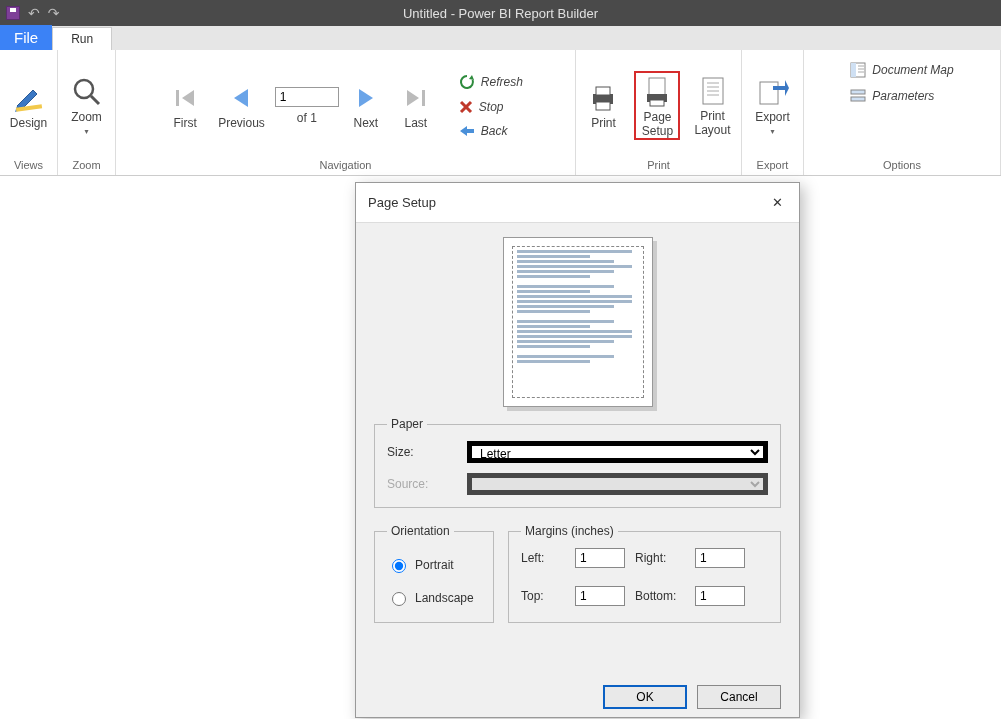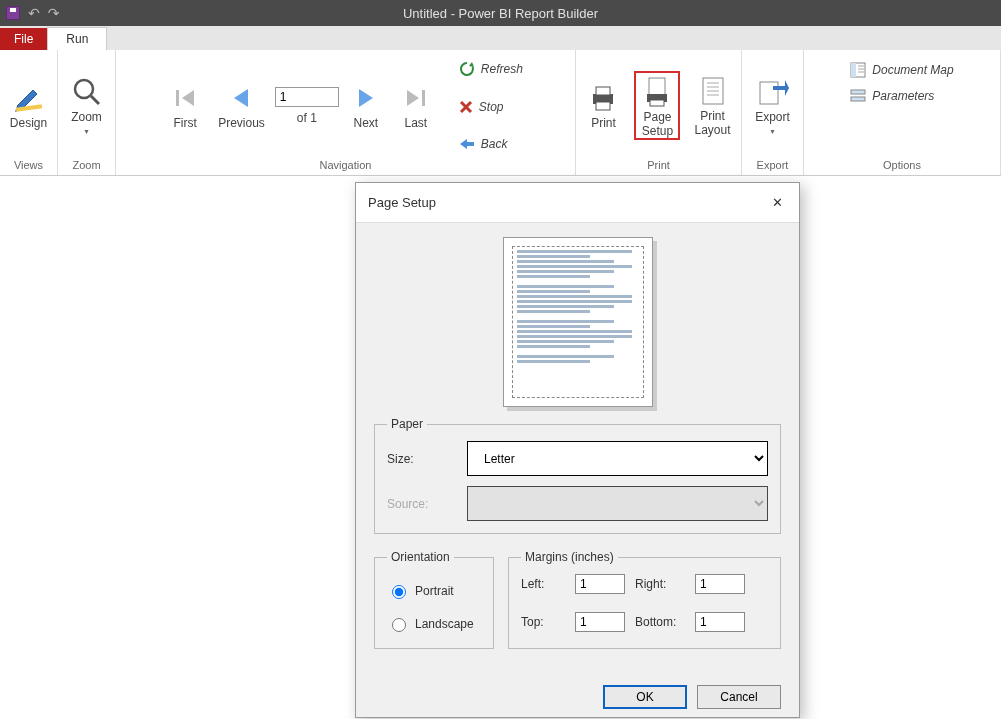--- a/index.html
+++ b/index.html
@@ -52,24 +52,24 @@
   }
   
   .tabsrow {
     height: 24px;
     background: #e6e6e6;
     display: flex;
     align-items: flex-end;
     border-bottom: none;
   }
   .tab-file {
-    background: #b91c1c;
+    background: #3b82f6;
     color: #fff;
     padding: 4px 14px;
-    font-size: 12px;
+    font-size: 15px;
     cursor: pointer;
   }
   .tab-run {
     background: #fff;
     color: #333;
     padding: 4px 18px;
     border: 1px solid #ccc;
     border-bottom: none;
     font-size: 12px;
     cursor: pointer;
@@ -116,21 +116,21 @@
   .rbtn-label { font-size: 12px; color: #444; text-align: center; line-height: 1.15; }
   .icon-lg { width: 34px; height: 34px; display:flex; align-items:center; justify-content:center; }
   .nav-pagebox {
     display: flex; flex-direction: column; align-items: center; gap: 4px;
   }
   .nav-input {
     width: 64px; height: 20px; border: 1px solid #999; font-size: 12px;
     padding: 0 4px; background: #fff;
   }
   .nav-of { font-size: 12px; color: #444; }
-  .vbtns { display:flex; flex-direction:column; gap:19px; }
+  .vbtns { display:flex; flex-direction:column; gap:6px; }
   .small-btn {
     display:flex; align-items:center; gap:6px; padding:2px 6px; cursor:pointer;font-style:italic;
   }
   .small-btn .lbl { font-size:12px; color:#444; }
   .chev { font-size: 8px; color: #666; text-align:center; width:100%; }
   .red-box { border: 2px solid #d62c2c; }
 
   
   svg { display:block; }
 
@@ -184,22 +184,22 @@
   fieldset {
     border: 1px solid #bbb;
     margin: 6px 0 10px;
     padding: 10px 12px 12px;
   }
   legend { font-size:12px; color:#333; padding:0 4px; }
   .row { display:flex; align-items:center; margin-bottom:10px; }
   .row label { width: 80px; font-size:12px; color:#333; }
   .row label.disabled { color:#aaa; }
   select.sel {
-    flex:1; height:35px; border:1px solid #000000; background:#fff;
-    font-size:12px; padding:0 12px;
+    flex:1; height:22px; border:5px solid #000000; background:#fff;
+    font-size:12px; padding:0 4px;
   }
   select.sel:disabled { background:#ddd; color:#888; }
   .twocol { display:flex; gap:14px; }
   .twocol fieldset { flex:1; }
   .radiolab {
     display:flex; align-items:center; gap:6px; font-size:12px; margin:8px 0 16px;
   }
   .radiolab input { width:14px; height:14px; }
   .mgrid { display:grid; grid-template-columns: 48px 54px 54px 54px; row-gap:18px; column-gap:6px; align-items:center; }
   .mgrid label { font-size:12px; }

